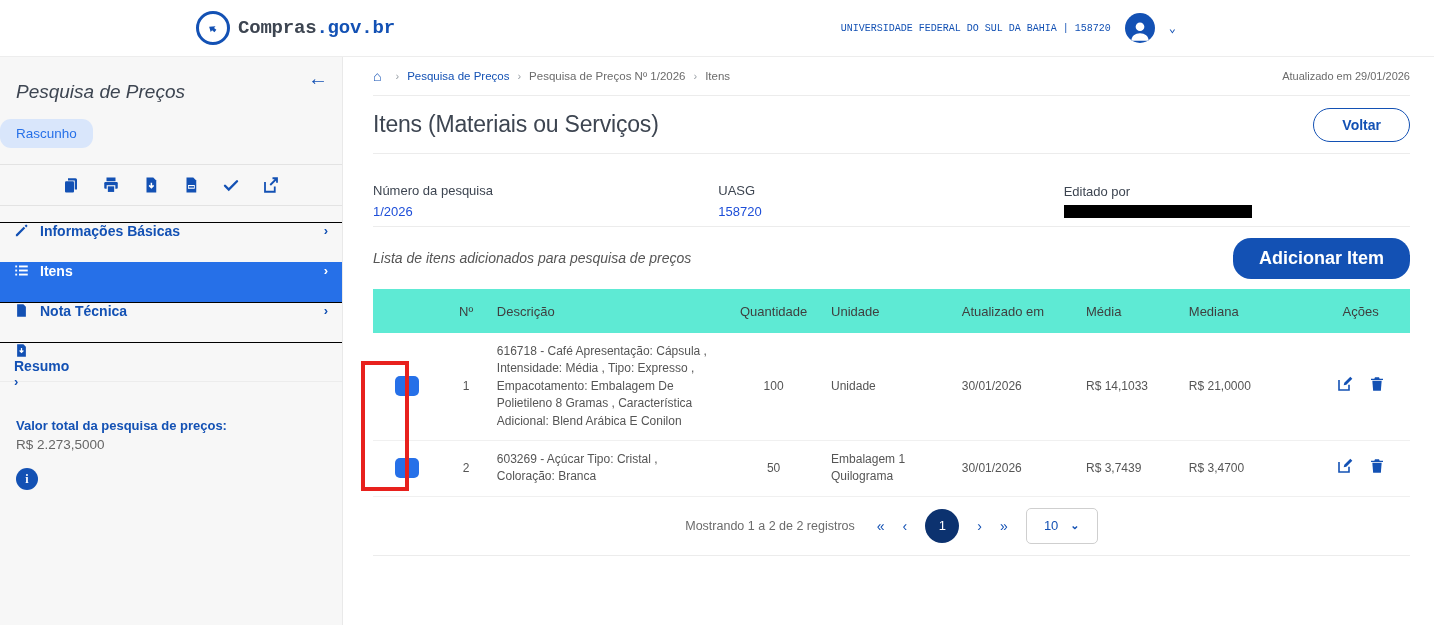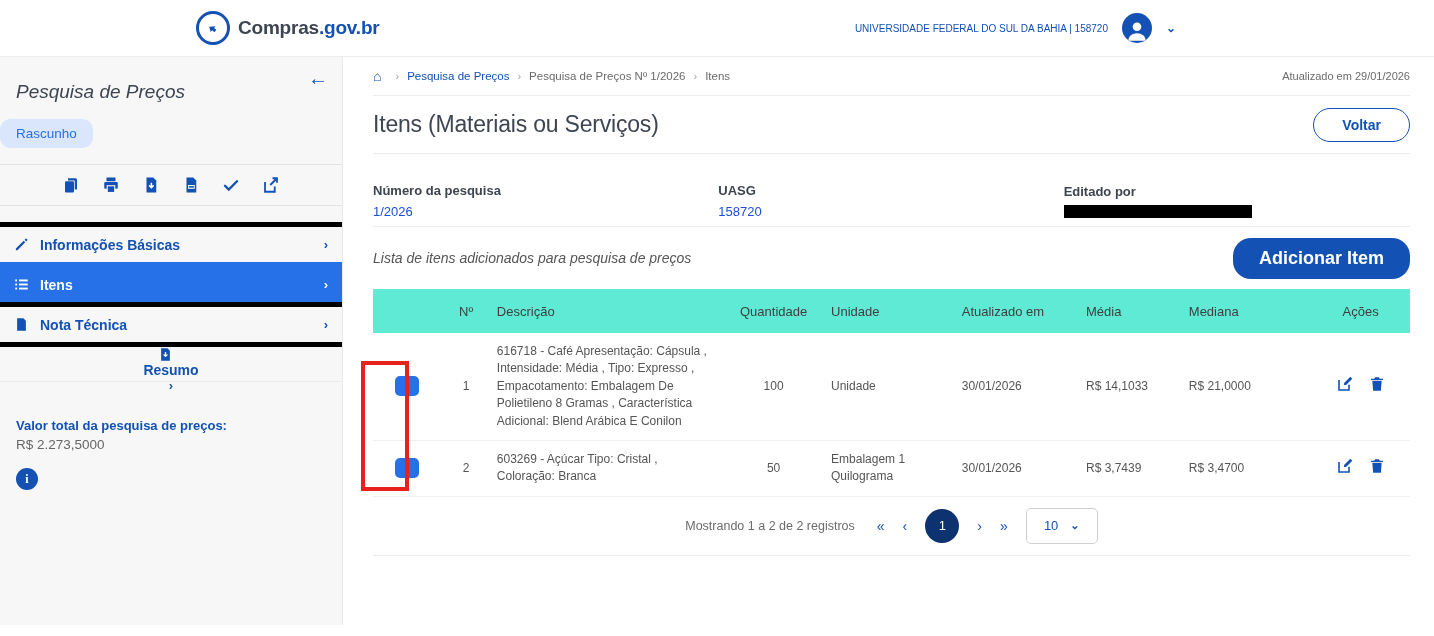--- a/index.html
+++ b/index.html
@@ -1,21 +1,21 @@
 <!DOCTYPE html>
 <html><head>
 <meta charset="utf-8">
 <style>
   * { margin:0; padding:0; box-sizing:border-box; }
   html,body { width:1434px; height:636px; overflow:hidden; background:#fff;
     font-family:"Liberation Sans", sans-serif; color:#555; }
 
   
   .topbar { height:57px; background:#fff; border-bottom:1px solid #ededed;
-    display:flex; align-items:center; position:relative; }
+    display:flex; align-items:center; position:relative;font-family:Liberation Mono, monospace; }
   .logo { display:flex; align-items:center; gap:8px; margin-left:196px; }
   .logo-badge { width:34px; height:34px; border-radius:50%; border:3px solid #1351b4;
     display:flex; align-items:center; justify-content:center; color:#1351b4; font-weight:bold; font-size:16px; }
   .logo-text { font-size:19px; font-weight:bold; color:#3d4551; letter-spacing:-0.2px; }
   .logo-text .gov { color:#1351b4; }
   .topbar-right { position:absolute; right:258px; display:flex; align-items:center; gap:14px; }
   .org-name { color:#1351b4; font-size:10px; }
   .avatar { width:30px; height:30px; border-radius:50%; background:#1351b4;
     display:flex; align-items:flex-end; justify-content:center; overflow:hidden; }
   .chev-down { color:#1351b4; font-size:12px; font-weight:bold; }
@@ -29,22 +29,22 @@
   .collapse-btn { position:absolute; top:10px; right:14px; color:#1351b4;
     font-size:20px; font-weight:bold; cursor:pointer; }
   .sb-title { font-style:italic; font-size:19px; color:#3d4551; padding:24px 18px 0 16px; }
   .sb-badge { display:inline-block; background:#d9e6fb; color:#2670e8; font-size:13.5px;
     padding:7px 16px; border-radius:11px; margin:16px 0 0 0; }
   .sb-toolbar { margin-top:16px; border-top:1px solid #e3e3e3; border-bottom:1px solid #e3e3e3;
     height:42px; display:flex; align-items:center; justify-content:center; gap:22px; }
   .tb-icon { width:18px; height:18px; display:inline-flex; }
   .tb-icon svg { width:18px; height:18px; }
   .sb-nav { margin-top:16px; }
-  .nav-item { height:40px; display:flex; align-items:center; padding:0 14px;
-    border-top:5px solid #000000; cursor:pointer; }
+  .nav-item { height:40px; display:flex; padding:0 14px;
+    border-top:1px solid #000000; cursor:pointer; }
   .nav-item:last-child { border-bottom:1px solid #ececec;flex-direction:column; }
   .nav-icon { width:16px; height:16px; margin-right:10px; display:inline-flex; }
   .nav-icon svg { width:15px; height:15px; }
   .nav-label { font-size:14px; color:#1351b4; font-weight:bold; flex:1; }
   .nav-chev { color:#1351b4; font-size:13px; font-weight:bold; }
   .nav-item.active { background:#2670e8; border-color:#2670e8; }
   .nav-item.active .nav-label, .nav-item.active .nav-chev { color:#fff; }
   .sb-total { padding:36px 16px 0 16px; }
   .sb-total-label { color:#1351b4; font-size:13px; font-weight:bold; }
   .sb-total-value { color:#666; font-size:13.5px; margin-top:4px; }
@@ -61,21 +61,21 @@
   .crumb { color:#6b6b6b; }
   .updated-at { margin-left:auto; color:#6b6b6b; font-size:11px; }
   .divider { border-top:1px solid #ececec; }
   .title-row { height:57px; display:flex; align-items:center; justify-content:space-between; }
   .page-title { font-size:23px; color:#3d4551; font-weight:normal; letter-spacing:-0.2px; }
   .btn-outline { border:1px solid #1351b4; color:#1351b4; background:#fff; border-radius:18px;
     padding:8px 28px; font-size:14px; font-weight:bold; cursor:pointer;
     font-family:"Liberation Sans", sans-serif; }
   .fields-row { height:72px; display:flex; align-items:center; }
   .field { width:33.3%; }
-  .field-label { font-size:13px; font-weight:bold; color:#3d4551;margin-top:21px; }
+  .field-label { font-size:13px; font-weight:normal; color:#3d4551;margin-top:21px; }
   .field-value { font-size:13px; color:#1d4ed8; margin-top:6px; }
   .redacted { width:188px; height:13px; background:#000; margin-top:6px; }
   .caption-row { height:62px; display:flex; align-items:center; justify-content:space-between; }
   .list-caption { font-style:italic; font-size:14px; color:#555; }
   .btn-primary { background:#1351b4; color:#fff; border:none; border-radius:18px;
     padding:10px 26px; font-size:18px; font-weight:bold; cursor:pointer;
     font-family:"Liberation Sans", sans-serif; }
 
   
   .table-wrap { position:relative; }

